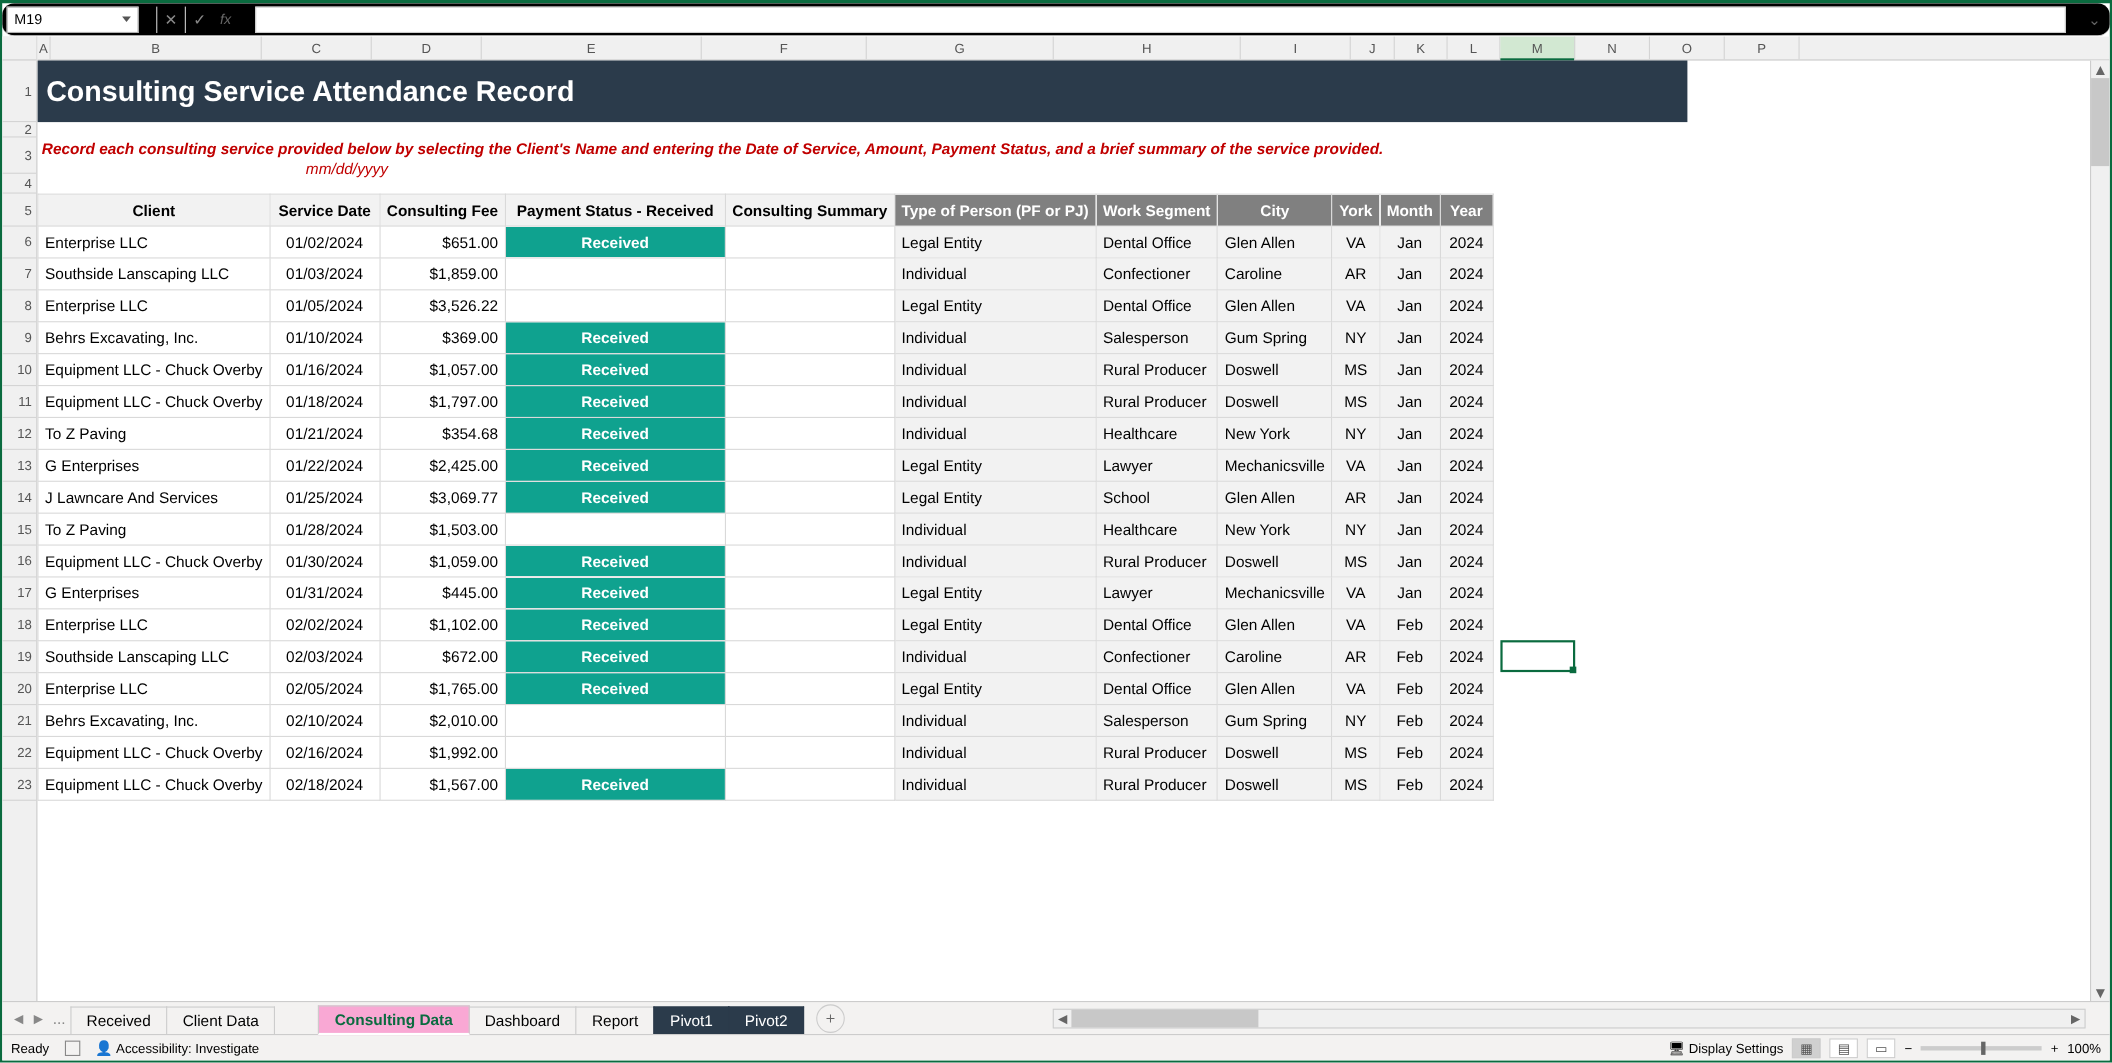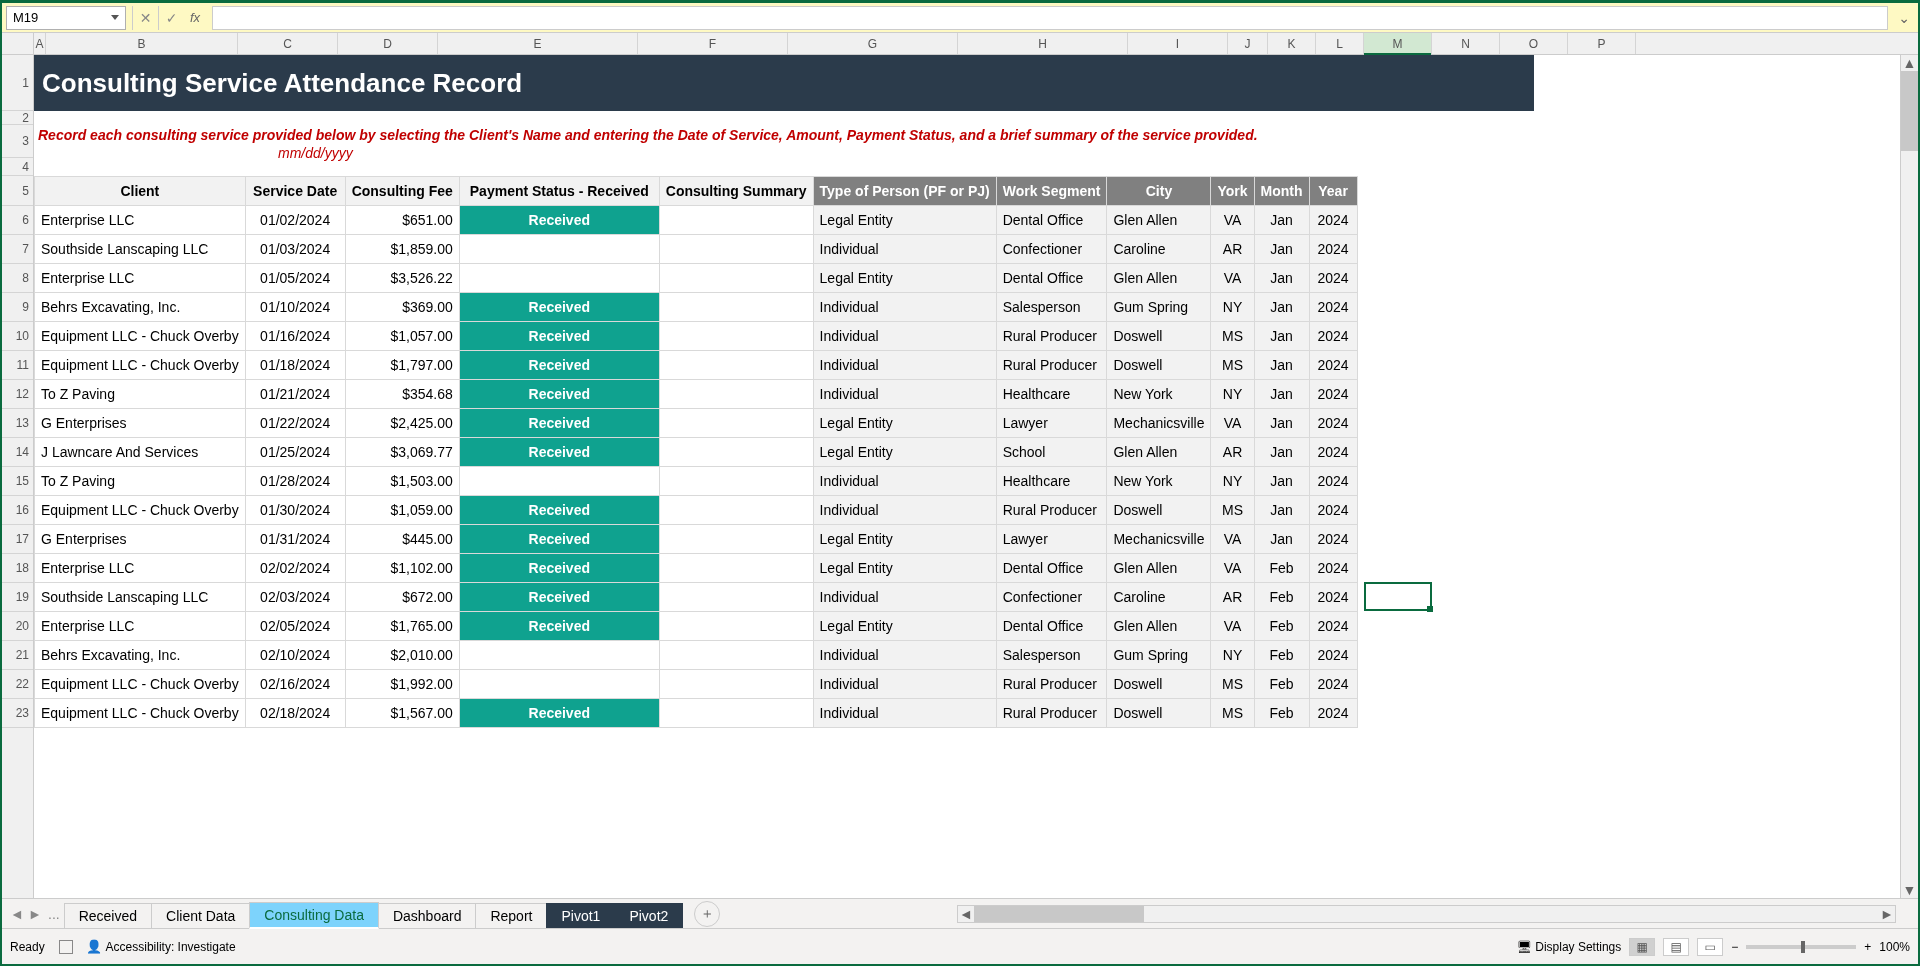--- a/index.html
+++ b/index.html
@@ -1,20 +1,20 @@
 <!DOCTYPE html>
 <html><head>
 <meta charset="utf-8">
 <style>
   * { box-sizing: border-box; margin: 0; padding: 0; }
   html, body { width: 1920px; height: 966px; font-family: "Segoe UI", Arial, sans-serif; font-size: 14px; overflow: hidden; background: #fff; }
   body { display: flex; flex-direction: column; border: 2px solid #0a6b3f; border-top-width: 3px; }
 
   
-  .formula-row { display: flex; align-items: center; height: 30px; background: #fef9c3; border-bottom: 1px solid #ccc; padding: 2px 4px; gap: 6px; }
+  .formula-row { display: flex; align-items: center; height: 30px; background: #000000; border-bottom: 1px solid #ccc; padding: 2px 4px; gap: 16px; border-radius: 11px; }
   .name-box { display: flex; align-items: center; width: 120px; height: 24px; background: #fff; border: 1px solid #b0b0b0; padding: 0 6px; justify-content: space-between; }
   .name-box span { font-size: 13px; }
   .dd-arrow { width: 0; height: 0; border-left: 4px solid transparent; border-right: 4px solid transparent; border-top: 5px solid #555; }
   .fx-group { display: flex; align-items: center; height: 24px; }
   .fx-btn { width: 26px; height: 24px; display: flex; align-items: center; justify-content: center; color: #888; border-left: 1px solid #ccc; cursor: pointer; }
   .fx-lbl { font-style: italic; color: #666; padding: 0 6px; font-size: 13px; }
   .formula-input { flex: 1; height: 24px; border: 1px solid #ccc; background: #fff; padding: 0 6px; }
   .expand-formula { width: 20px; height: 24px; display: flex; align-items: center; justify-content: center; color: #666; cursor: pointer; }
 
   
@@ -53,30 +53,30 @@
 
   .active-cell { position: absolute; border: 2px solid #0a6b3f; background: transparent; pointer-events: none; }
   .active-cell .handle { position: absolute; right: -3px; bottom: -3px; width: 6px; height: 6px; background: #0a6b3f; }
 
   
   .tabs-row { height: 30px; background: #f3f2f1; border-top: 1px solid #ccc; display: flex; align-items: center; padding: 0 6px; position: relative; }
   .tab-nav-btn { width: 18px; height: 20px; display: flex; align-items: center; justify-content: center; color: #888; cursor: pointer; }
   .tab-dots { color: #888; padding: 0 4px; font-size: 14px; }
   .tabs { display: flex; height: 100%; align-items: flex-end; }
   .tab { padding: 4px 14px; border: 1px solid #ccc; border-bottom: none; background: #f3f2f1; font-size: 14px; cursor: pointer; margin-right: -1px; }
-  .tab.active { background: #7dd3fc; color: #0a6b3f; font-weight: 400; border-bottom: 2px solid #fff; position: relative; top: 1px; }
+  .tab.active { background: #f9a8d4; color: #0a6b3f; font-weight: 700; border-bottom: 2px solid #fff; position: relative; top: 1px; margin-left: 40px; }
   .tab.dark { background: #2b3b4b; color: #fff; border-color: #2b3b4b; }
   .tab-add { width: 26px; height: 26px; border: 1px solid #ccc; border-radius: 50%; display: flex; align-items: center; justify-content: center; margin-left: 12px; color: #666; cursor: pointer; }
   .hscroll { position: absolute; right: 22px; bottom: 5px; left: 955px; height: 18px; background: #f0f0f0; border: 1px solid #ccc; display: flex; align-items: center; }
   .hscroll .arrow { width: 16px; text-align: center; color: #666; cursor: pointer; }
   .hscroll .track { flex: 1; height: 100%; position: relative; }
   .hscroll .thumb { position: absolute; left: 0; width: 170px; top: 0; bottom: 0; background: #c8c8c8; }
 
   
-  .status-bar { height: 36px; background: #f3f2f1; border-top: 1px solid #ccc; display: flex; align-items: center; justify-content: space-between; padding: 0 8px; font-size: 12px; }
+  .status-bar { height: 24px; background: #f3f2f1; border-top: 1px solid #ccc; display: flex; align-items: center; justify-content: space-between; padding: 0 8px; font-size: 12px; }
   .status-left { display: flex; align-items: center; gap: 14px; }
   .status-right { display: flex; align-items: center; gap: 8px; }
   .view-btn { width: 26px; height: 18px; border: 1px solid #ccc; display: flex; align-items: center; justify-content: center; cursor: pointer; background: #fff; color: #555; }
   .view-btn.active { background: #d0d0d0; }
   .zoom-track { width: 110px; height: 4px; background: #ccc; position: relative; }
   .zoom-thumb { position: absolute; left: 50%; top: -4px; width: 4px; height: 12px; background: #666; }
 
   .vscroll { position: absolute; right: 0; top: 22px; bottom: 0; width: 18px; background: #f0f0f0; border-left: 1px solid #ccc; display: flex; flex-direction: column; }
   .vscroll .arrow { height: 16px; text-align: center; color: #666; cursor: pointer; line-height: 16px; }
   .vscroll .track { flex: 1; position: relative; }

